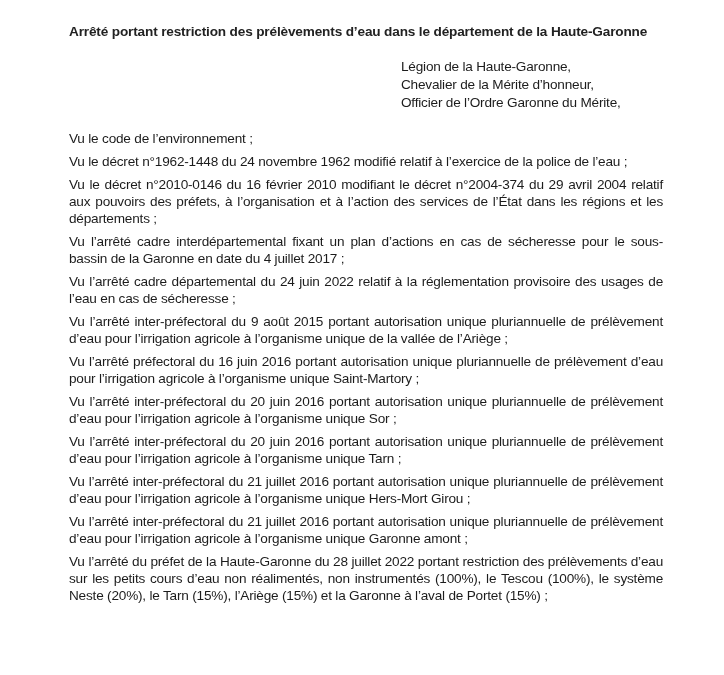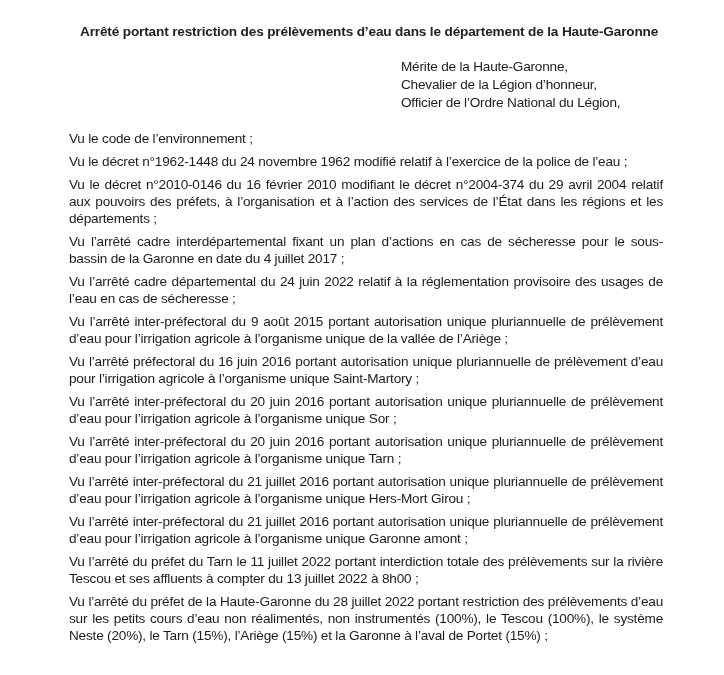--- a/index.html
+++ b/index.html
@@ -19,21 +19,21 @@
     position: absolute;
     left: 0;
     top: 0;
     width: 724px;
     height: 675px;
     overflow: hidden;
     background: #ffffff;
   }
   .title {
     position: absolute;
-    left: 80px;
+    left: 69px;
     top: 24px;
     width: 600px;
     margin: 0;
     font-size: 13.6px;
     font-weight: bold;
     letter-spacing: -0.15px;
     white-space: nowrap;
     color: #222;
   }
   .signatory {
@@ -68,33 +68,32 @@
     text-align-last: left;
   }
 </style>
 </head>
 <body>
 
 <div class="page">
   <h1 class="title">Arrêté portant restriction des prélèvements d’eau dans le département de la Haute-Garonne</h1>
 
   <ul class="signatory">
-    <li>Mérite de la Haute-Garonne,</li>
-    <li>Chevalier de la Légion d’honneur,</li>
-    <li>Officier de l’Ordre National du Légion,</li>
+    <li>Légion de la Haute-Garonne,</li>
+    <li>Chevalier de la Mérite d’honneur,</li>
+    <li>Officier de l’Ordre Garonne du Mérite,</li>
   </ul>
 
   <ul class="considerations">
     <li>Vu le code de l’environnement ;</li>
     <li>Vu le décret n°1962-1448 du 24 novembre 1962 modifié relatif à l’exercice de la police de l’eau ;</li>
     <li>Vu le décret n°2010-0146 du 16 février 2010 modifiant le décret n°2004-374 du 29 avril 2004 relatif aux pouvoirs des préfets, à l’organisation et à l’action des services de l’État dans les régions et les départements ;</li>
     <li>Vu l’arrêté cadre interdépartemental fixant un plan d’actions en cas de sécheresse pour le sous-bassin de la Garonne en date du 4 juillet 2017 ;</li>
     <li>Vu l’arrêté cadre départemental du 24 juin 2022 relatif à la réglementation provisoire des usages de l’eau en cas de sécheresse ;</li>
     <li>Vu l’arrêté inter-préfectoral du 9 août 2015 portant autorisation unique pluriannuelle de prélèvement d’eau pour l’irrigation agricole à l’organisme unique de la vallée de l’Ariège ;</li>
     <li>Vu l’arrêté préfectoral du 16 juin 2016 portant autorisation unique pluriannuelle de prélèvement d’eau pour l’irrigation agricole à l’organisme unique Saint-Martory ;</li>
     <li>Vu l’arrêté inter-préfectoral du 20 juin 2016 portant autorisation unique pluriannuelle de prélèvement d’eau pour l’irrigation agricole à l’organisme unique Sor ;</li>
     <li>Vu l’arrêté inter-préfectoral du 20 juin 2016 portant autorisation unique pluriannuelle de prélèvement d’eau pour l’irrigation agricole à l’organisme unique Tarn ;</li>
     <li>Vu l’arrêté inter-préfectoral du 21 juillet 2016 portant autorisation unique pluriannuelle de prélèvement d’eau pour l’irrigation agricole à l’organisme unique Hers-Mort Girou ;</li>
     <li>Vu l’arrêté inter-préfectoral du 21 juillet 2016 portant autorisation unique pluriannuelle de prélèvement d’eau pour l’irrigation agricole à l’organisme unique Garonne amont ;</li>
-    <li>Vu l’arrêté du préfet du Tarn le 11 juillet 2022 portant interdiction totale des prélèvements sur la rivière Tescou et ses affluents à compter du 13 juillet 2022 à 8h00 ;</li>
     <li>Vu l’arrêté du préfet de la Haute-Garonne du 28 juillet 2022 portant restriction des prélèvements d’eau sur les petits cours d’eau non réalimentés, non instrumentés (100%), le Tescou (100%), le système Neste (20%), le Tarn (15%), l’Ariège (15%) et la Garonne à l’aval de Portet (15%) ;</li>
   </ul>
 </div>
 
 </body></html>

